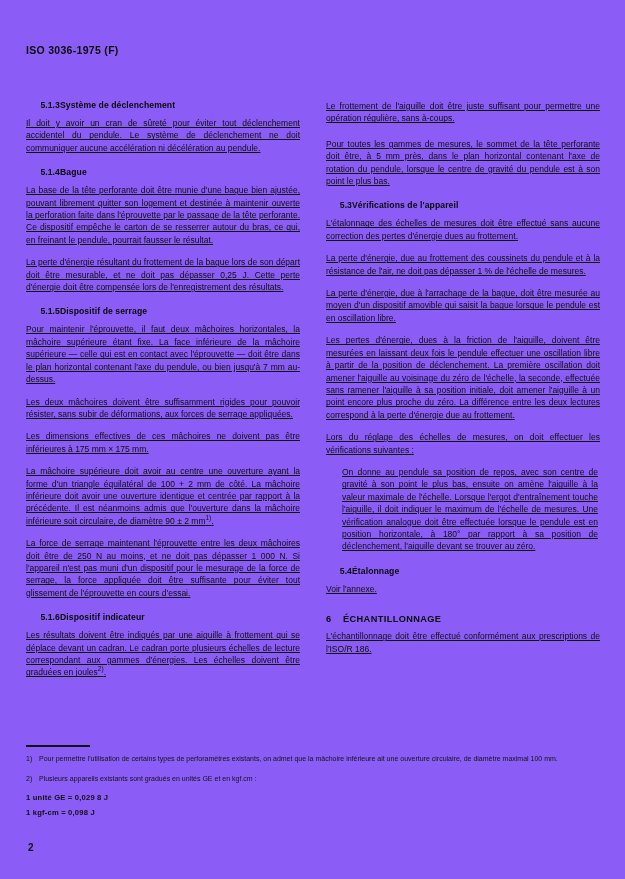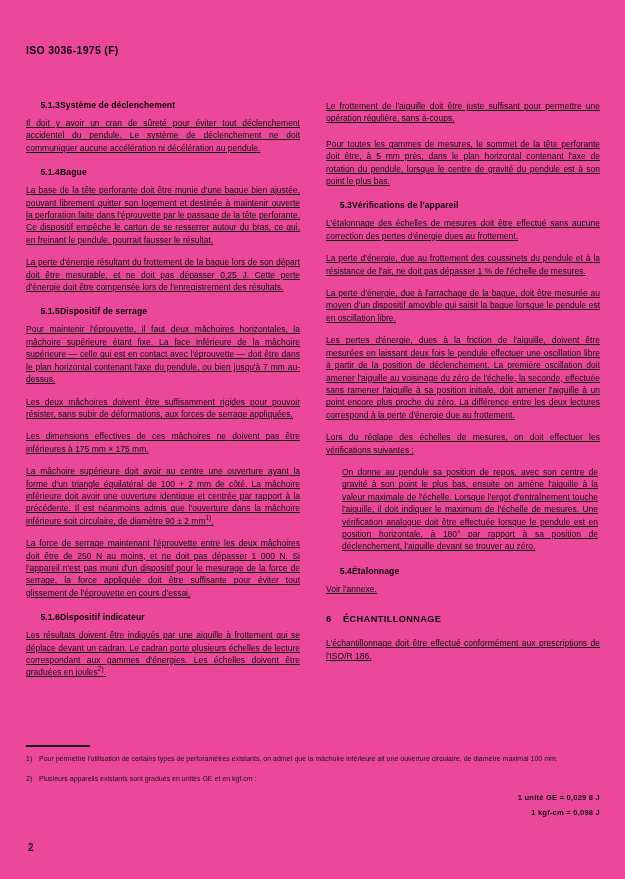--- a/index.html
+++ b/index.html
@@ -8,21 +8,21 @@
     background: #ffffff;
   }
   body {
     font-family: "Liberation Sans", sans-serif;
     color: #111111;
   }
   #page {
     position: relative;
     width: 625px;
     height: 879px;
-    background: #ec4899;
+    background: #8b5cf6;
     overflow: hidden;
     box-sizing: border-box;
   }
   .header {
     position: absolute;
     top: 44px;
     left: 26px;
     font-size: 10.5px;
     font-weight: bold;
     letter-spacing: 0.3px;
@@ -53,21 +53,21 @@
     display: inline-block;
     min-width: 34px;
     text-align: right;
   }
   h3.sec.wide .num {
     min-width: 26px;
   }
   h3.bigsec {
     font-size: 9.2px;
     font-weight: bold;
-    margin: 0 0 13px 0;
+    margin: 0 0 6px 0;
     color: #0a0a0a;
     letter-spacing: 0.4px;
   }
   h3.bigsec .num {
     display: inline-block;
     min-width: 17px;
   }
   p.body {
     font-size: 8.5px;
     line-height: 12.4px;
@@ -110,21 +110,21 @@
     line-height: 10.5px;
     margin: 0 0 9px 0;
     color: #141414;
     text-align: left;
   }
   p.fn .mark {
     display: inline-block;
     width: 13px;
   }
   .formula {
-    text-align: right;
+    text-align: left;
     font-size: 7.6px;
     margin: 3px 0 0 0;
     color: #111111;
   }
   .formula .line {
     margin-bottom: 6px;
     letter-spacing: 0.2px;
   }
   .formula .line b {
     font-weight: bold;

